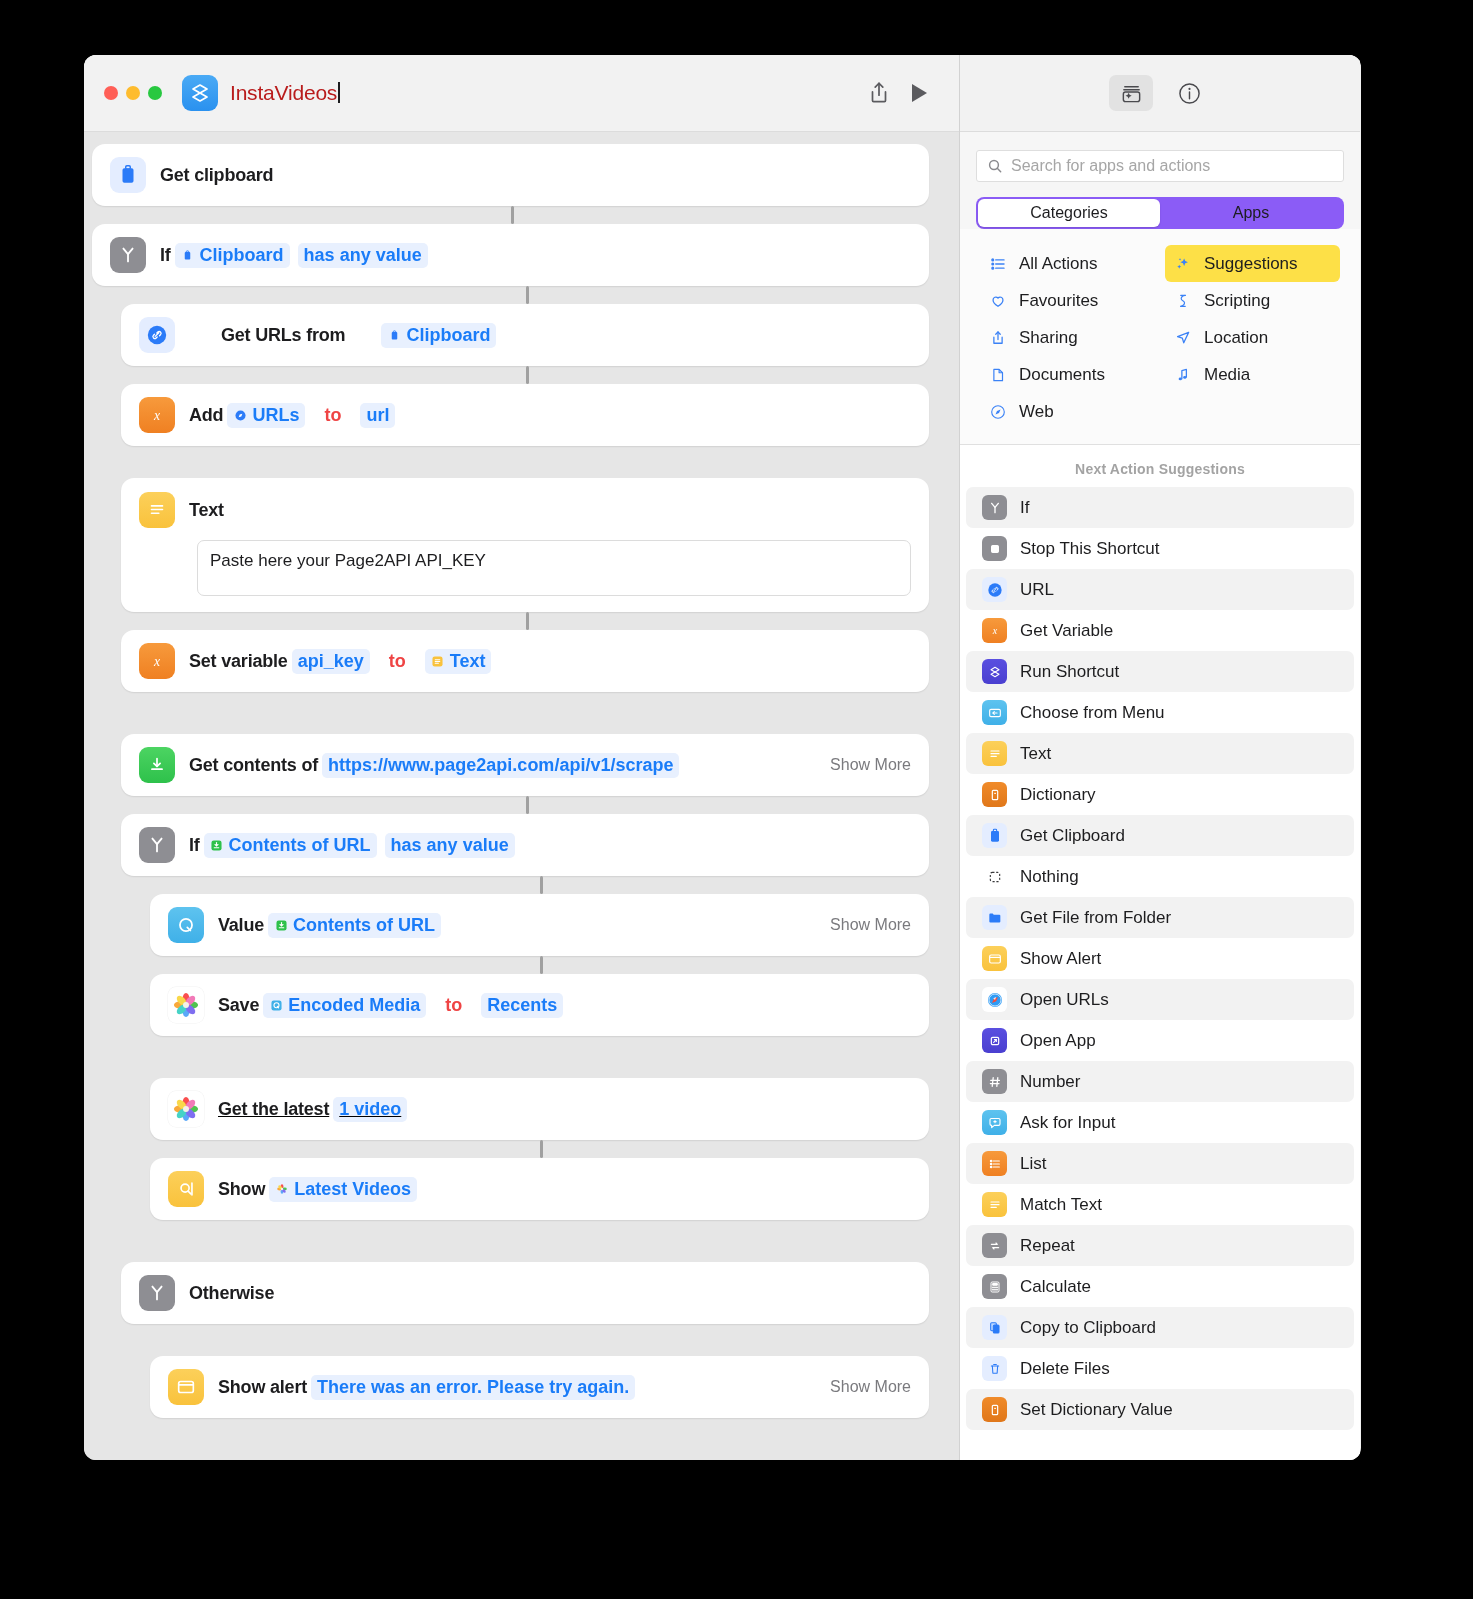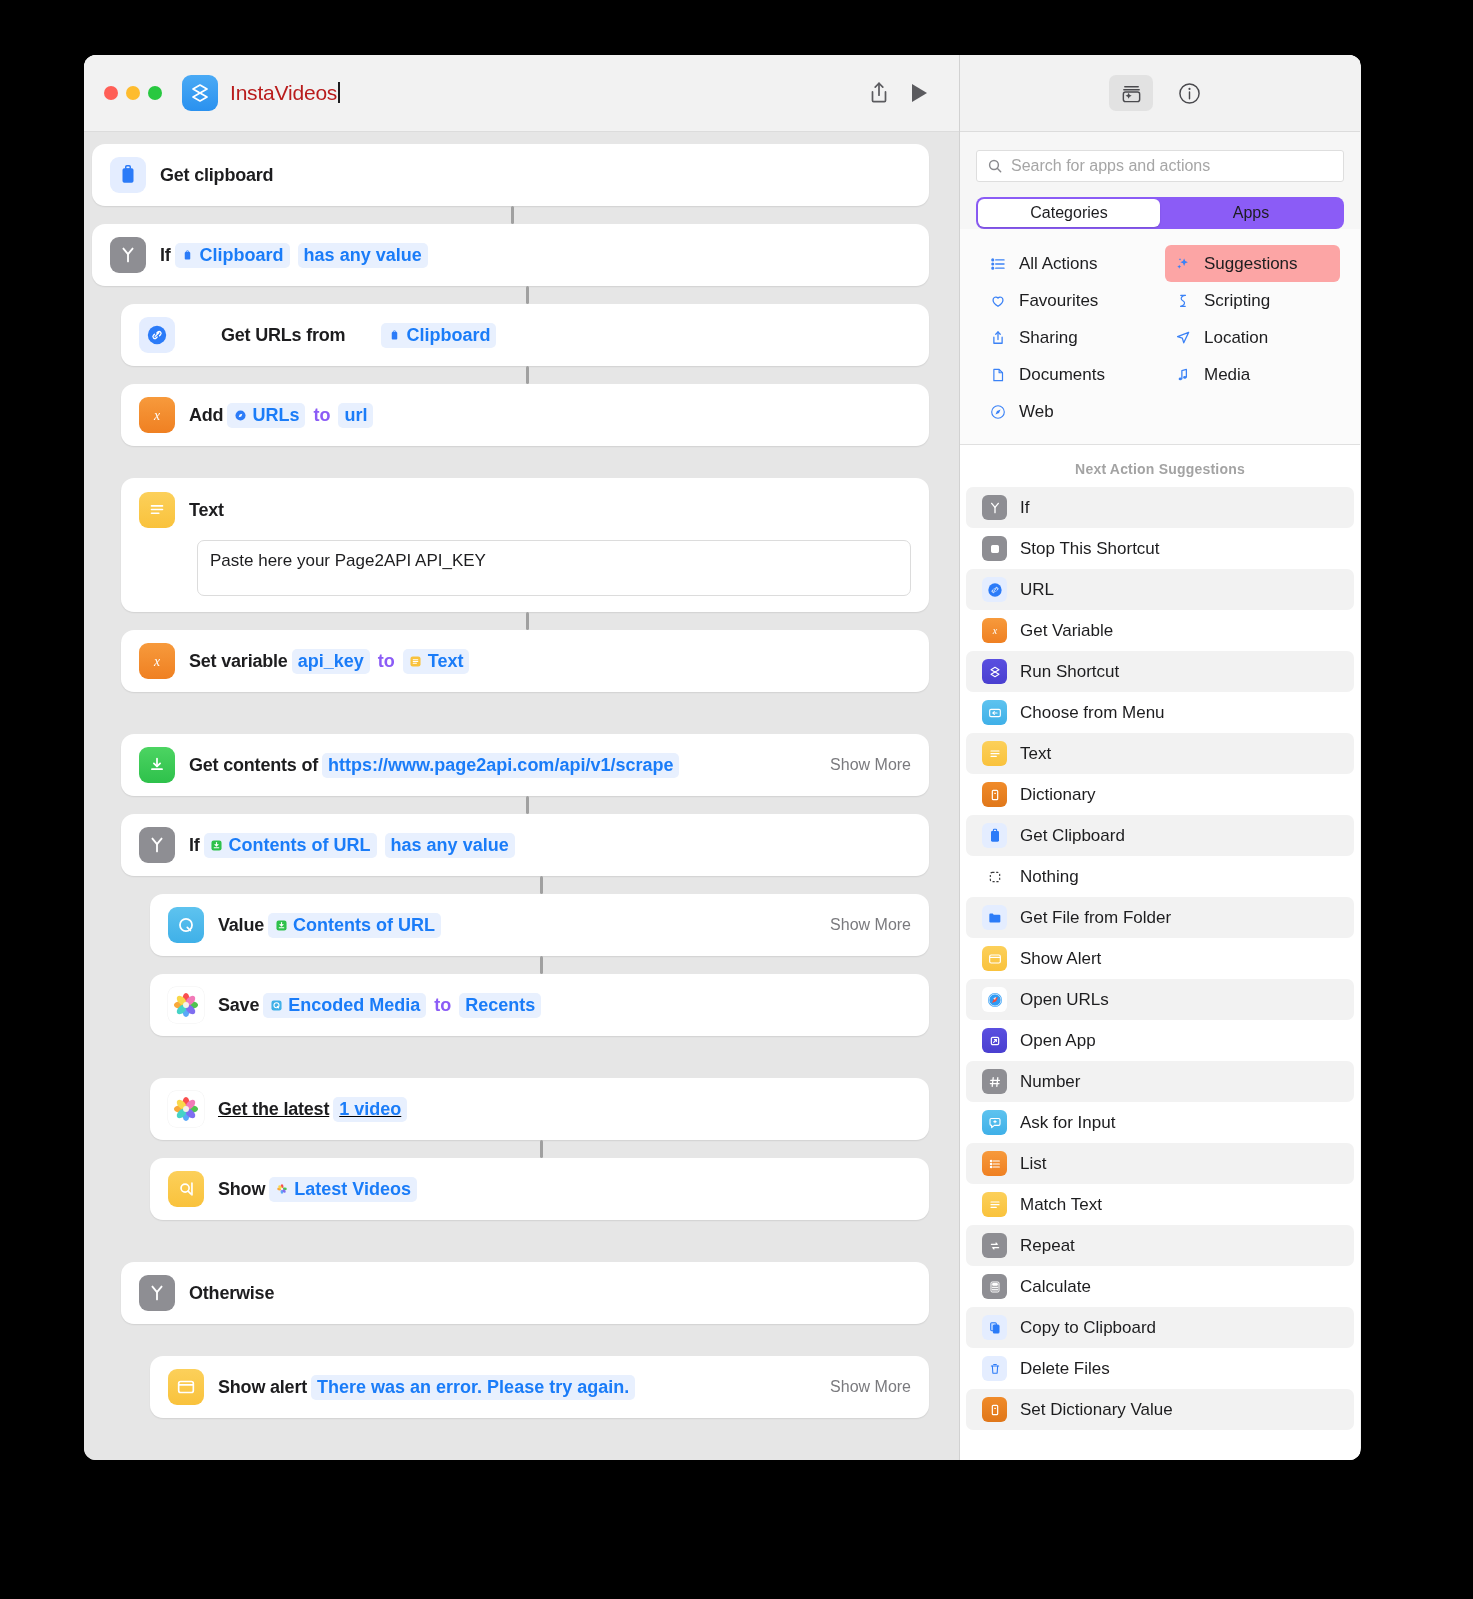--- a/index.html
+++ b/index.html
@@ -79,21 +79,21 @@
     margin-right: 14px;
   }
   .lbl { font-size: 18px; color: #1d1d1f; font-weight: 600; letter-spacing: -.2px; white-space: nowrap; }
   .tok {
     font-size: 18px; color: #1a7cf8; background: #e8f0fe;
     border-radius: 5px; padding: 2px 6px; margin: 0 4px;
     display: inline-flex; align-items: center; gap: 5px; white-space: nowrap;
     font-weight: 600;
   }
   .tok .mini { width: 14px; height: 14px; border-radius: 3px; flex:none; display:flex; align-items:center; justify-content:center; }
-  .word { font-size: 18px; color: #8b5cf6; font-weight: 600; margin: 0 4px; }
+  .word { font-size: 18px; color: #ef4444; font-weight: 600; margin: 0 15px; }
   .showmore {
     margin-left: auto; font-size: 16px; color: #7a7a7e; white-space: nowrap;
     padding-left: 18px; font-weight: 500;
   }
   .txtfield {
     margin-top: 12px;
     width: calc(100% - 58px); margin-left: 58px;
     height: 56px; background: #fff;
     border: 1px solid #dcdcdc; border-radius: 7px;
     padding: 10px 12px; font-size: 17px; color: #1d1d1f;
@@ -135,21 +135,21 @@
     font-size: 16px; color: #1d1d1f; border-radius: 6px;
   }
   .seg-item.on { background: #fff; box-shadow: 0 1px 2px rgba(0,0,0,.14); }
   .cats {
     padding: 16px 20px 14px 20px;
     display: grid; grid-template-columns: 1fr 1fr; gap: 0px 10px;
     border-bottom: 1px solid #e0e0e0;
     background: #fbfbfb;
   }
   .cat { display: flex; align-items: center; gap: 11px; height: 37px; padding: 0 8px; border-radius: 6px; }
-  .cat.sel { background: #fca5a5; padding-left: 8px; }
+  .cat.sel { background: #fde047; padding-left: 8px; }
   .cat span.t { font-size: 17px; color: #1d1d1f; }
   .cat .ci { width: 20px; display:flex; align-items:center; justify-content:center; flex:none; }
   .suglist { flex: 1; overflow: hidden; background: #fff; }
   .sug-hdr {
     font-size: 14px; color: #a3a3a3; font-weight: bold;
     text-align: center; padding: 16px 0 10px 0; letter-spacing: .2px;
   }
   .sug {
     height: 41px; display: flex; align-items: center; gap: 13px;
     padding: 0 16px; margin: 0 6px; border-radius: 7px;

